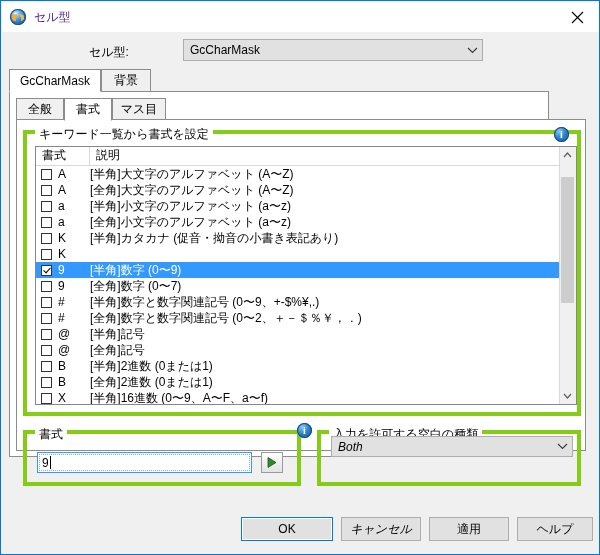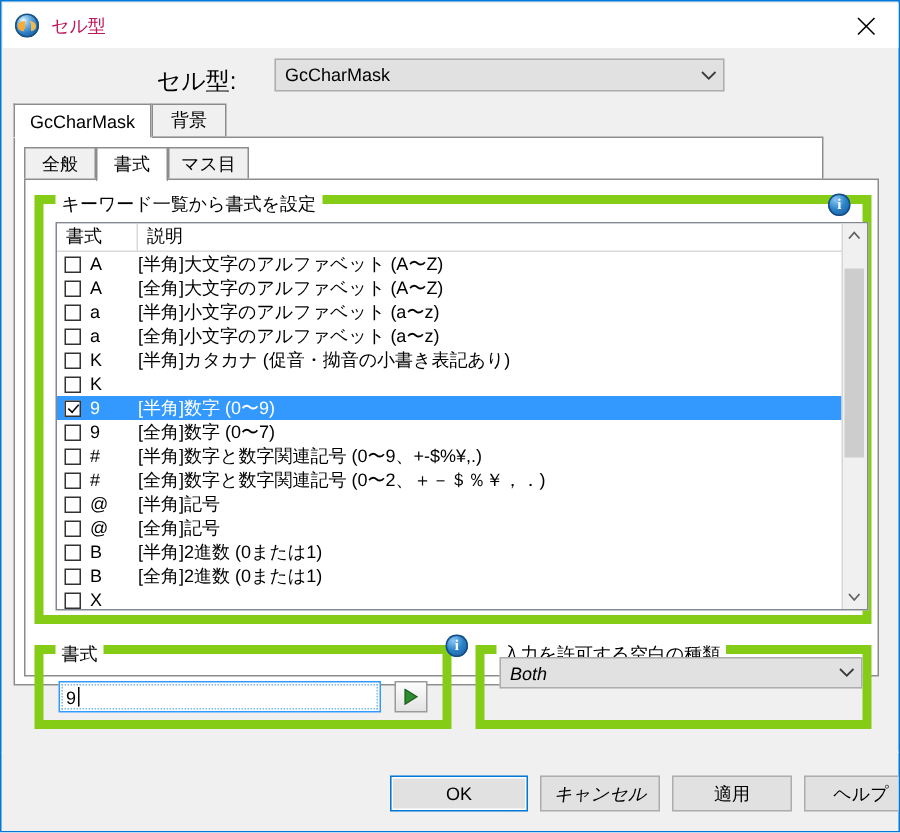--- a/index.html
+++ b/index.html
@@ -49,39 +49,39 @@
     left: 2px; top: 5px;
     width: 12px; height: 7px;
     background:
       linear-gradient(95deg, rgba(255,170,40,.95) 0 38%, rgba(255,255,255,0) 38%),
       linear-gradient(265deg, rgba(255,190,70,.9) 0 30%, rgba(255,255,255,0) 30%);
     border-radius: 40%;
   }
   .title-text {
     margin-left: 8px;
     font-size: 12px;
-    color: #be185d;
+    color: #4c1d95;
   }
   .title-close {
     position: absolute;
     right: 0; top: 0;
     width: 46px; height: 30px;
     display: flex;
     align-items: center;
     justify-content: center;
   }
   .title-close svg { display: block; }
 
   
   .celltype-label {
     position: absolute;
     left: 88px; top: 43px;
     width: 84px;
-    text-align: center;
-    font-size: 16px;
+    text-align: left;
+    font-size: 12px;
   }
   .celltype-combo {
     position: absolute;
     left: 182px; top: 38px;
     width: 300px; height: 22px;
     box-sizing: border-box;
     background: #e1e1e1;
     border: 1px solid #adadad;
     display: flex;
     align-items: center;
@@ -141,21 +141,21 @@
     width: 570px; height: 332px;
     box-sizing: border-box;
     background: #ffffff;
     border: 1px solid #8c8c8c;
   }
 
   
   .groupbox {
     position: absolute;
     box-sizing: border-box;
-    border: 6px solid #84cc16;
+    border: 4px solid #84cc16;
   }
   .groupbox > .gb-title {
     position: absolute;
     top: -8px; left: 8px;
     background: #ffffff;
     padding: 0 4px;
     font-size: 12px;
     white-space: nowrap;
   }
 
@@ -321,21 +321,20 @@
   .btn {
     position: absolute;
     box-sizing: border-box;
     height: 24px;
     background: #e1e1e1;
     border: 1px solid #adadad;
     display: flex;
     align-items: center;
     justify-content: center;
     font-size: 12px;
-    margin-left: 19px;
   }
   .btn.default {
     background: #e1e1e1;
     border: 1px solid #0078d7;
     box-shadow: inset 0 0 0 1px #ffffff;
   }
   .footer-sep {
     position: absolute;
     left: 0; top: 500px;
     width: 600px; height: 1px;
@@ -470,20 +469,21 @@
                 <div class="lv-desc">[半角]2進数 (0または1)</div>
               </div>
               <div class="lv-row">
                 <div class="lv-cb"></div>
                 <div class="lv-key">B</div>
                 <div class="lv-desc">[全角]2進数 (0または1)</div>
               </div>
               <div class="lv-row">
                 <div class="lv-cb"></div>
                 <div class="lv-key">X</div>
+                <div class="lv-desc">[半角]16進数 (0〜9、A〜F、a〜f)</div>
               </div>
             </div>
 
           <div class="vscroll">
             <div class="sb-btn up">
               <svg width="9" height="6" viewBox="0 0 9 6">
                 <polyline points="1,5 4.5,1 8,5" fill="none" stroke="#606060" stroke-width="1.2"></polyline>
               </svg>
             </div>
             <div class="sb-thumb" id="sb-thumb" style="top: 29.5px; height: 126px;"></div>

